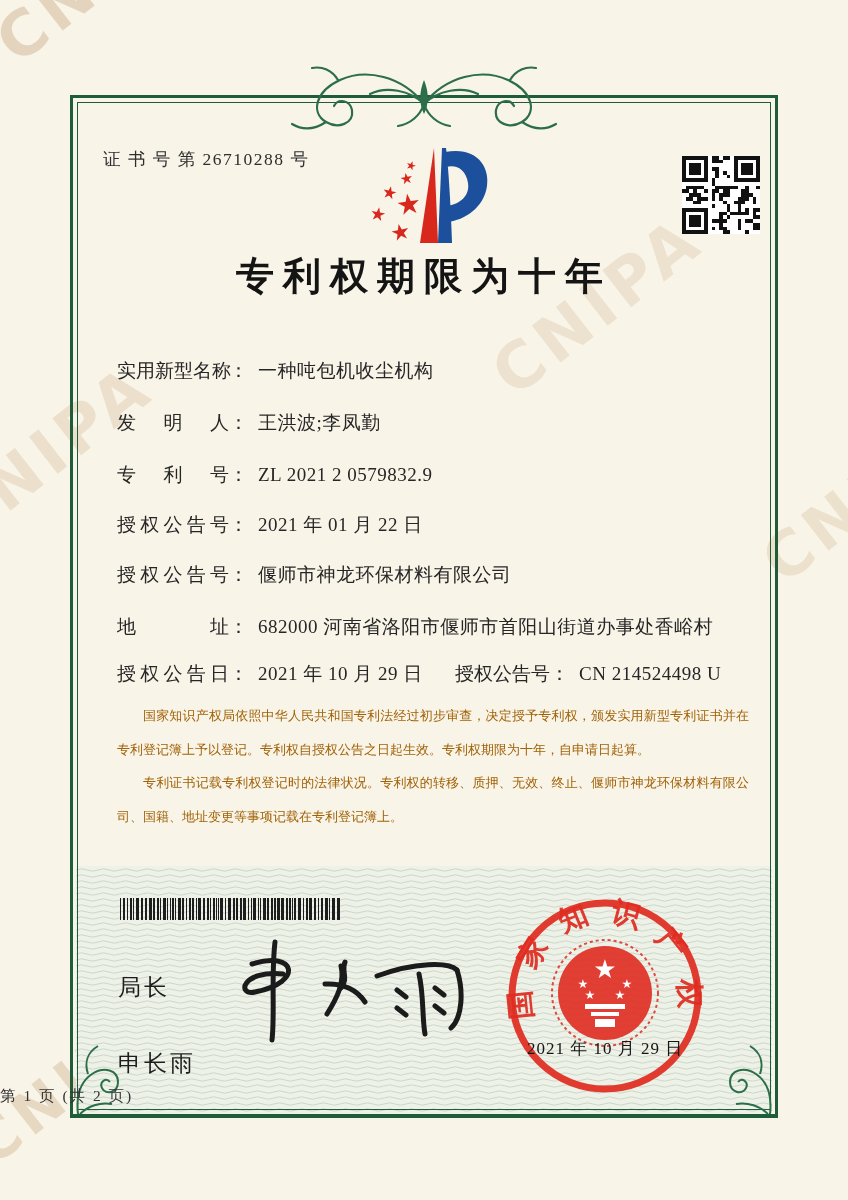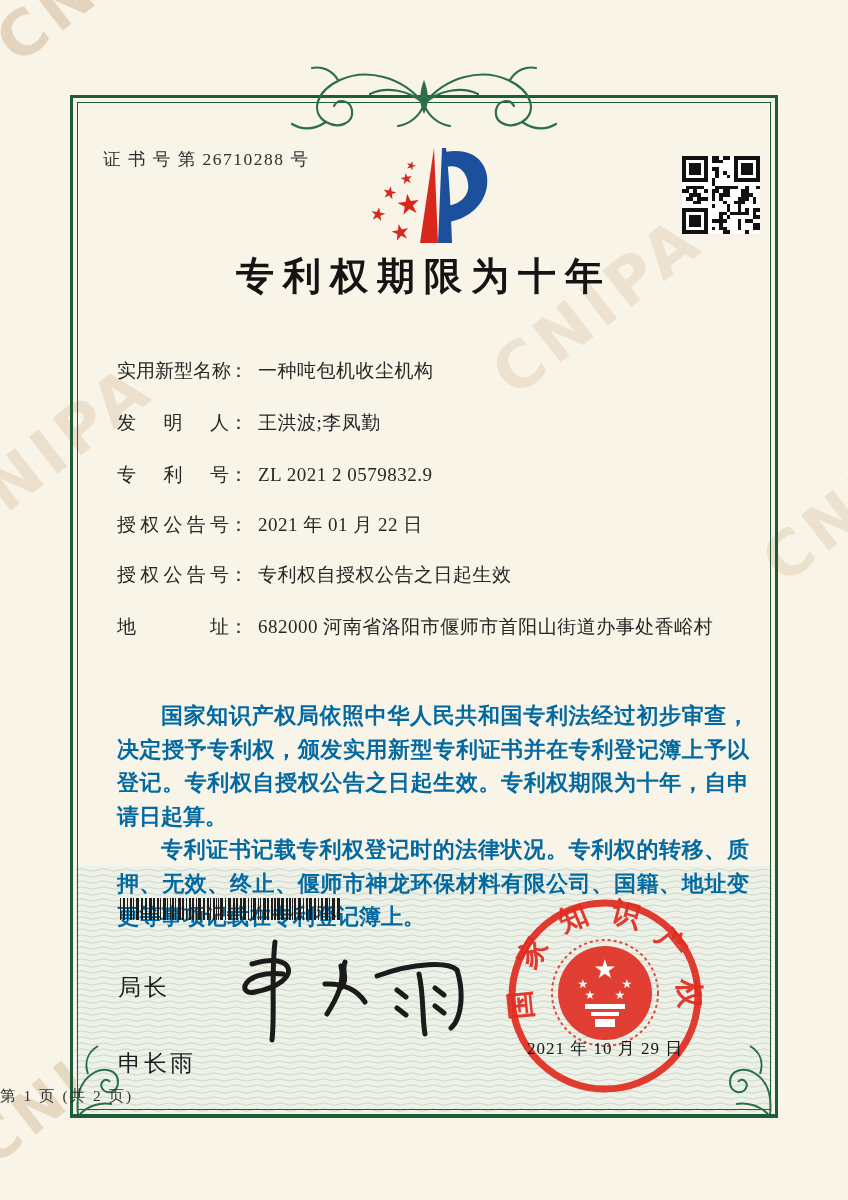--- a/index.html
+++ b/index.html
@@ -12,22 +12,22 @@
   .border-inner{position:absolute;inset:4px;border:1px solid #1f5c3a;}
   .abs{position:absolute;}
   .certno{left:103px;top:147px;font-size:17.5px;letter-spacing:1.5px;color:#2e2e2e;}
   .title{left:0;right:0;top:251px;text-align:center;font-size:38px;font-weight:bold;
       letter-spacing:9px;color:#141414;}
   .field{left:117px;font-size:19px;color:#262626;white-space:nowrap;}
   .flabel{display:inline-block;width:112px;text-align:justify;text-align-last:justify;}
   .fcolon{display:inline-block;margin-right:10px;}
   .fvalue{letter-spacing:.5px;}
   .grant-right{position:absolute;left:338px;top:0;white-space:nowrap;}
-  .bodytext{left:117px;top:699px;width:632px;font-size:22px;line-height:33.5px;
-      text-align:justify;color:#0369a1;font-weight:bold;}
+  .bodytext{left:117px;top:699px;width:632px;font-size:13px;line-height:33.5px;
+      text-align:justify;color:#a16207;}
   .bodytext p{margin:0;text-indent:2em;}
   .guilloche{left:76px;right:76px;top:866px;height:248px;}
   .barcode{left:120px;top:898px;width:224px;height:22px;font-size:0;}
   .barcode i{display:inline-block;height:22px;background:#1d1d1d;vertical-align:top;}
   .director{left:118px;font-size:23px;color:#1d1d1d;letter-spacing:3px;}
   .pagefoot{left:0;right:0;top:1086px;font-size:15.5px;color:#333;letter-spacing:2px;}
   .contnote{left:0;right:0;top:1133px;text-align:center;}
   .contnote span{display:inline-block;background:#ffffff;padding:7px 20px;font-size:15.5px;
       color:#333;letter-spacing:3px;}
   .sealdate{left:505px;top:1037px;width:200px;text-align:center;font-size:17px;
@@ -234,24 +234,30 @@
   <div class="abs field" style="top:410px">
     <span class="flabel">发明人</span><span class="fcolon">：</span><span class="fvalue">王洪波;李凤勤</span>
   </div>
   <div class="abs field" style="top:462px">
     <span class="flabel">专利号</span><span class="fcolon">：</span><span class="fvalue">ZL 2021 2 0579832.9</span>
   </div>
   <div class="abs field" style="top:512px">
     <span class="flabel">授权公告号</span><span class="fcolon">：</span><span class="fvalue">2021 年 01 月 22 日</span>
   </div>
   <div class="abs field" style="top:562px">
-    <span class="flabel">授权公告号</span><span class="fcolon">：</span><span class="fvalue">专利权自授权公告之日起生效</span>
+    <span class="flabel">授权公告号</span><span class="fcolon">：</span><span class="fvalue">偃师市神龙环保材料有限公司</span>
   </div>
   <div class="abs field" style="top:614px">
     <span class="flabel">地址</span><span class="fcolon">：</span><span class="fvalue">682000 河南省洛阳市偃师市首阳山街道办事处香峪村</span>
+  </div>
+  <div class="abs field" style="top:661px">
+    <span class="flabel">授权公告日</span><span class="fcolon">：</span><span class="fvalue">2021 年 10 月 29 日</span>
+    <span class="grant-right">
+      <span>授权公告号</span><span class="fcolon">：</span><span class="fvalue">CN 214524498 U</span>
+    </span>
   </div>
 
   <div class="abs bodytext">
     <p>国家知识产权局依照中华人民共和国专利法经过初步审查，决定授予专利权，颁发实用新型专利证书并在专利登记簿上予以登记。专利权自授权公告之日起生效。专利权期限为十年，自申请日起算。</p>
     <p>专利证书记载专利权登记时的法律状况。专利权的转移、质押、无效、终止、偃师市神龙环保材料有限公司、国籍、地址变更等事项记载在专利登记簿上。</p>
   </div>
 
   <div class="abs barcode" id="barcode"><i style="width:1px;margin-right:2px"></i><i style="width:2px;margin-right:2px"></i><i style="width:1px;margin-right:2px"></i><i style="width:2px;margin-right:1px"></i><i style="width:1px;margin-right:2px"></i><i style="width:3px;margin-right:2px"></i><i style="width:2px;margin-right:2px"></i><i style="width:2px;margin-right:2px"></i><i style="width:3px;margin-right:1px"></i><i style="width:2px;margin-right:2px"></i><i style="width:2px;margin-right:1px"></i><i style="width:1px;margin-right:2px"></i><i style="width:3px;margin-right:1px"></i><i style="width:1px;margin-right:2px"></i><i style="width:1px;margin-right:1px"></i><i style="width:2px;margin-right:1px"></i><i style="width:1px;margin-right:2px"></i><i style="width:3px;margin-right:1px"></i><i style="width:2px;margin-right:2px"></i><i style="width:1px;margin-right:2px"></i><i style="width:2px;margin-right:1px"></i><i style="width:2px;margin-right:2px"></i><i style="width:1px;margin-right:1px"></i><i style="width:3px;margin-right:2px"></i><i style="width:2px;margin-right:2px"></i><i style="width:2px;margin-right:1px"></i><i style="width:1px;margin-right:2px"></i><i style="width:2px;margin-right:1px"></i><i style="width:1px;margin-right:1px"></i><i style="width:1px;margin-right:1px"></i><i style="width:3px;margin-right:2px"></i><i style="width:1px;margin-right:2px"></i><i style="width:3px;margin-right:2px"></i><i style="width:2px;margin-right:1px"></i><i style="width:2px;margin-right:2px"></i><i style="width:2px;margin-right:1px"></i><i style="width:3px;margin-right:2px"></i><i style="width:1px;margin-right:2px"></i><i style="width:1px;margin-right:1px"></i><i style="width:3px;margin-right:2px"></i><i style="width:1px;margin-right:1px"></i><i style="width:1px;margin-right:2px"></i><i style="width:3px;margin-right:1px"></i><i style="width:2px;margin-right:2px"></i><i style="width:2px;margin-right:1px"></i><i style="width:2px;margin-right:1px"></i><i style="width:3px;margin-right:1px"></i><i style="width:3px;margin-right:2px"></i><i style="width:2px;margin-right:1px"></i><i style="width:2px;margin-right:1px"></i><i style="width:1px;margin-right:1px"></i><i style="width:2px;margin-right:2px"></i><i style="width:3px;margin-right:2px"></i><i style="width:1px;margin-right:2px"></i><i style="width:2px;margin-right:1px"></i><i style="width:3px;margin-right:2px"></i><i style="width:2px;margin-right:2px"></i><i style="width:1px;margin-right:2px"></i><i style="width:2px;margin-right:2px"></i><i style="width:3px;margin-right:1px"></i><i style="width:1px;margin-right:2px"></i><i style="width:3px;margin-right:2px"></i><i style="width:3px;margin-right:1px"></i></div>
 
   <div class="abs director" style="top:972px">局长</div>

